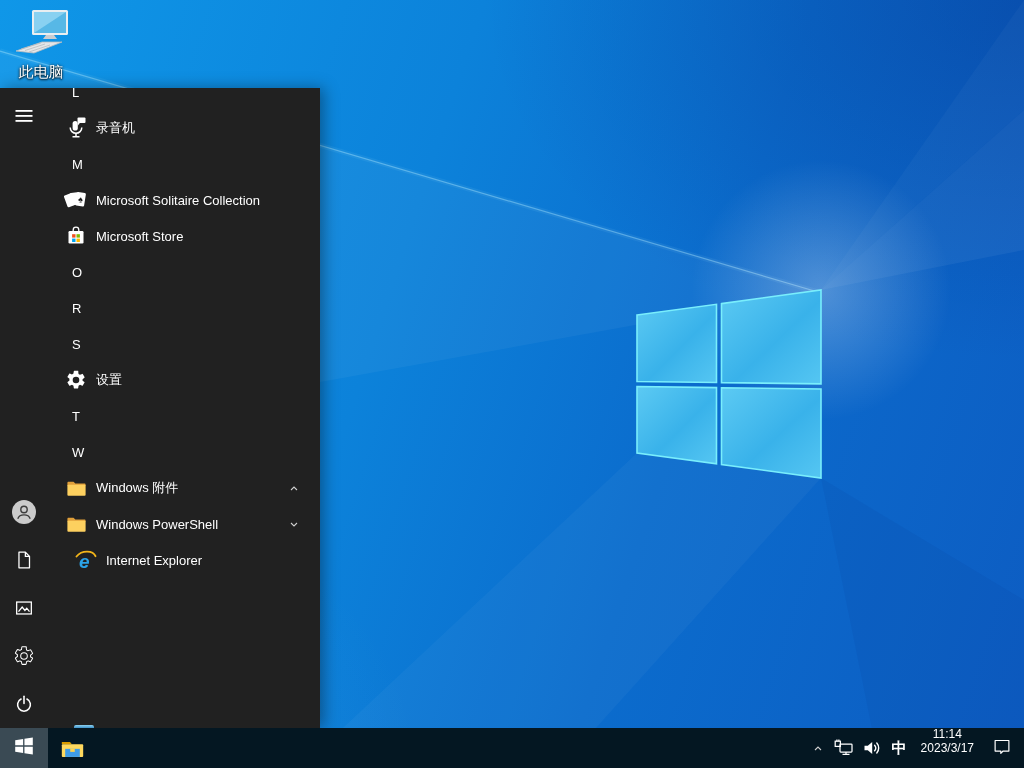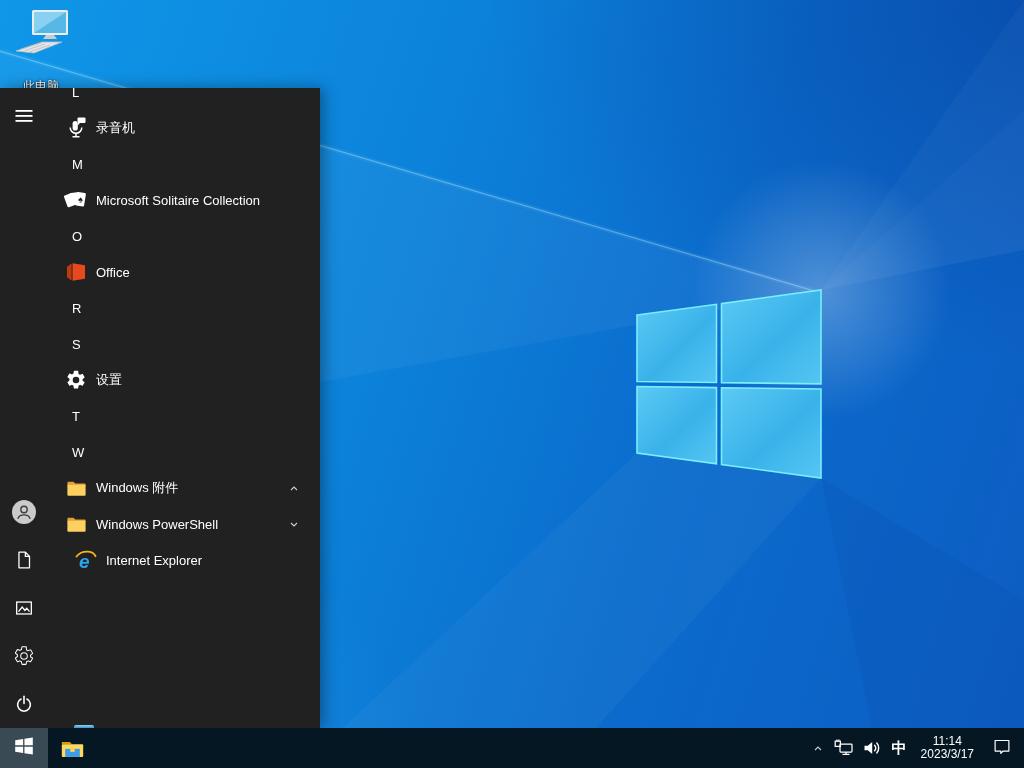--- a/index.html
+++ b/index.html
@@ -10,21 +10,21 @@
     background:
       radial-gradient(900px 600px at 100% 0%, rgba(0,25,110,0.28), rgba(0,25,110,0) 60%),
       radial-gradient(700px 500px at 0% 100%, rgba(110,215,255,0.18), rgba(110,215,255,0) 60%),
       linear-gradient(108deg, #0f97e8 0%, #0c82da 38%, #0b6ccd 64%, #0d5cc2 100%);
   }
 
   svg.wallpaper { position:absolute; left:0; top:0; width:1024px; height:768px; display:block; }
 
   
   .desktop-icon { position:absolute; left:8px; top:8px; width:66px; text-align:center; cursor:default; }
-  .desktop-icon .di-label { margin-top:16px; font-size:12px; color:#fff;
+  .desktop-icon .di-label { margin-top:1px; font-size:15px; color:#fff;
     text-shadow:0 1px 2px rgba(0,0,0,.95), 0 0 3px rgba(0,0,0,.8); }
 
   
   .start-menu { position:absolute; left:0; top:88px; width:320px; height:640px;
     background:#212121; overflow:hidden; box-shadow:4px 0 14px rgba(0,0,0,.35); }
   .menu-list { position:absolute; left:48px; top:-14px; right:0; }
   .menu-row { height:36px; display:flex; align-items:center; padding:0 18px 0 16px;
     color:#fff; font-size:13px; cursor:default; }
   .menu-row.header { padding-left:24px; }
   .menu-row.indent { padding-left:26px; }
@@ -45,21 +45,21 @@
   .taskbar { position:absolute; left:0; bottom:0; width:1024px; height:40px;
     background:#041722; display:flex; align-items:stretch; z-index:5; }
   .tb-btn { width:48px; display:flex; align-items:center; justify-content:center; cursor:default; }
   .tb-btn.start { background:#3a4a54; }
   .tb-spacer { flex:1; }
   .tray { display:flex; align-items:center; padding-right:2px; }
   .tray-btn { height:40px; min-width:24px; display:flex; align-items:center;
     justify-content:center; padding:0 2px; cursor:default; }
   .tray-ime { color:#fff; font-size:15px; font-weight:bold; padding:0 6px; }
   .tray-clock { color:#fff; font-size:12px; line-height:13.5px; text-align:center;
-    padding:0 8px; height:40px; display:flex; flex-direction:column; justify-content:center; }
+    padding:0 8px; height:40px; display:flex; flex-direction:column; }
   .tray-action { width:40px; }
 </style>
 </head>
 <body>
 
 <div class="screen">
 
   <svg class="wallpaper" viewBox="0 0 1024 768">
     <defs>
       <linearGradient id="paneG" x1="0" y1="0" x2="1" y2="1">
@@ -132,31 +132,35 @@
                 <rect x="6.5" y="4.5" width="8.5" height="12.5" rx="1.2" transform="rotate(-7 10.75 10.75)"></rect>
               </g>
               <g transform="rotate(9 16.5 11.5)">
                 <rect x="12" y="4.5" width="9" height="13.5" rx="1.2" fill="#fff"></rect>
                 <text x="14.2" y="14.5" font-size="9" fill="#1a1a1a">♠</text>
               </g>
             </svg>
           </div>
           <div class="lbl">Microsoft Solitaire Collection</div>
         </div>
+        <div class="menu-row">
+          <div class="ic">
+            <svg width="24" height="24" viewBox="0 0 24 24">
+              <path d="M9.2,7 V6 a2.8,2.8 0 0 1 5.6,0 v1" stroke="#fff" stroke-width="1.3" fill="none"></path>
+              <rect x="4.5" y="7" width="15" height="12.5" rx="1.2" fill="#fff"></rect>
+              <rect x="8.1" y="10.2" width="3.4" height="3.4" fill="#f25022"></rect>
+              <rect x="12.5" y="10.2" width="3.4" height="3.4" fill="#7fba00"></rect>
+              <rect x="8.1" y="14.6" width="3.4" height="3.4" fill="#00a4ef"></rect>
+              <rect x="12.5" y="14.6" width="3.4" height="3.4" fill="#ffb900"></rect>
+            </svg>
+          </div>
+          <div class="lbl">Microsoft Store</div>
+        </div>
         <div class="menu-row header">
           <div class="lbl">O</div>
-        </div>
-        <div class="menu-row">
-          <div class="ic">
-            <svg width="24" height="24" viewBox="0 0 24 24">
-              <path d="M3,6.8 L7.6,3.5 V20.5 L3,17.2 Z" fill="#bf3a10"></path>
-              <path d="M8.5,3.2 L21,5.2 V18.8 L8.5,20.8 Z" fill="#e8481f"></path>
-            </svg>
-          </div>
-          <div class="lbl">Office</div>
         </div>
         <div class="menu-row header">
           <div class="lbl">R</div>
         </div>
         <div class="menu-row header">
           <div class="lbl">S</div>
         </div>
         <div class="menu-row">
           <div class="ic">
             <svg width="22" height="22" viewBox="0 0 24 24">

